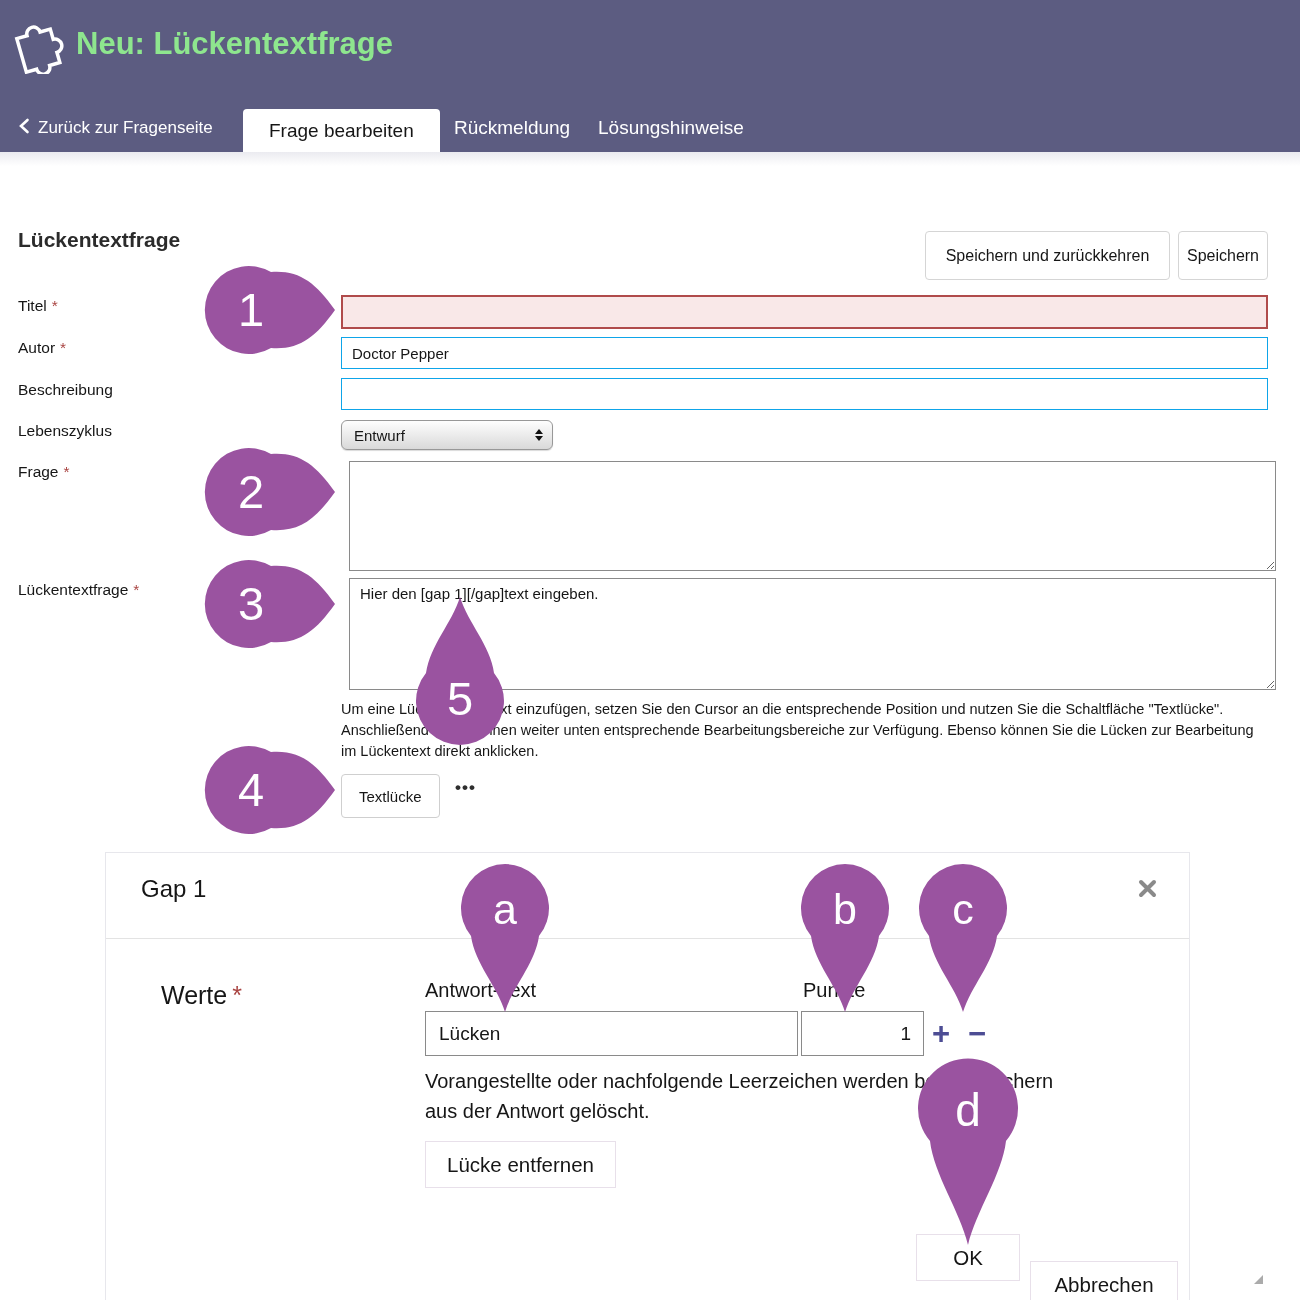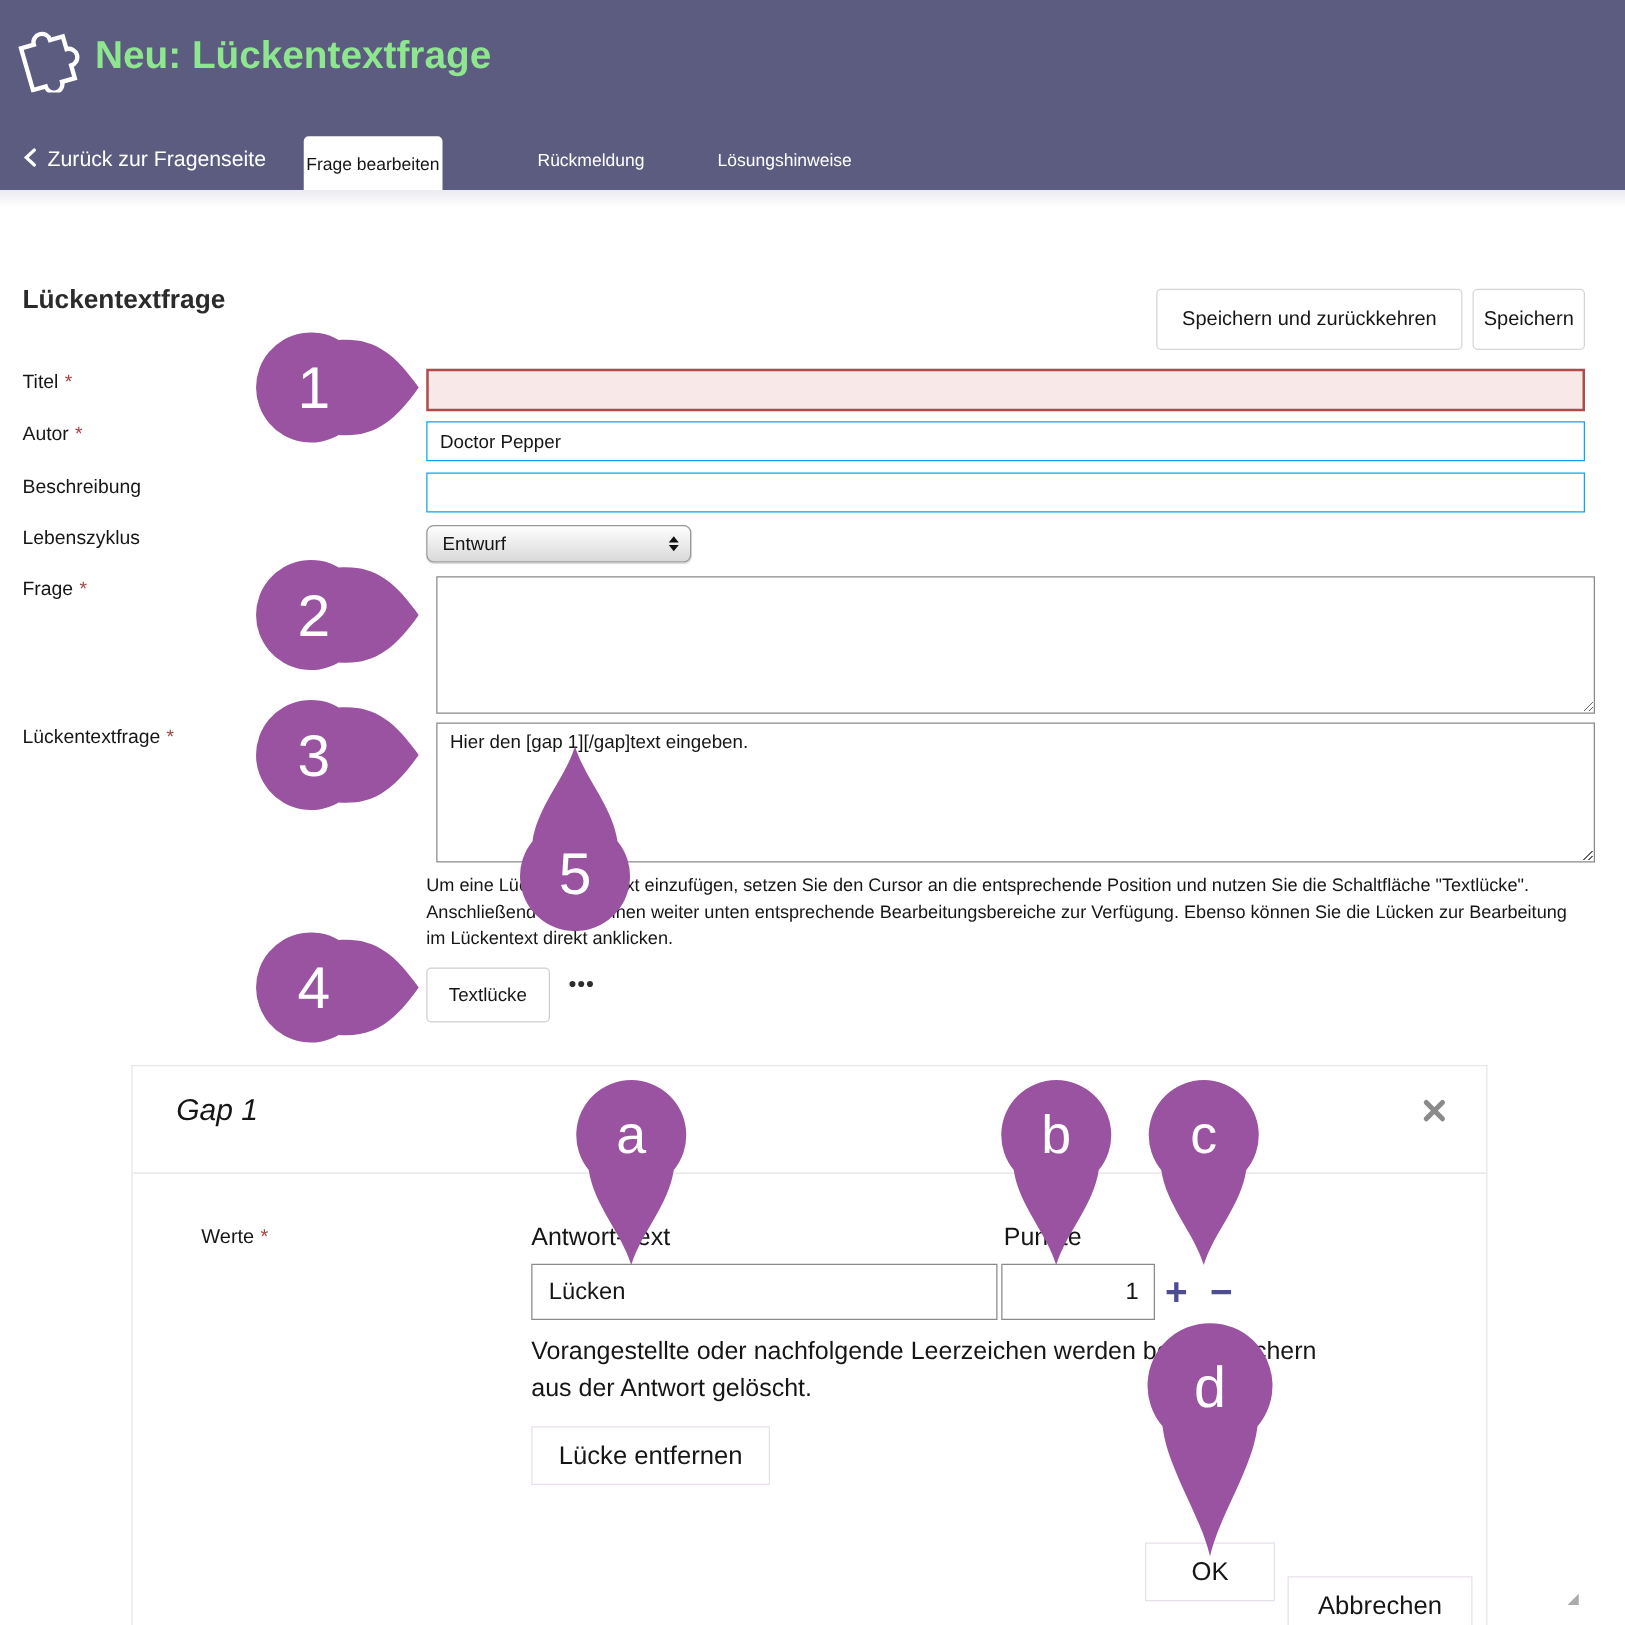--- a/index.html
+++ b/index.html
@@ -10,21 +10,21 @@
   
   .header{position:absolute;left:0;top:0;width:1300px;height:104px;background:#5c5c81;}
   .tabstrip{position:absolute;left:0;top:104px;width:1300px;height:48px;background:#5c5c81;}
   .below-tabs{position:absolute;left:0;top:152px;width:1300px;height:14px;
     background:linear-gradient(#ebebf0,#ffffff);}
   .app-title{position:absolute;left:76px;top:26px;font-size:31px;font-weight:700;color:#8ee68e;}
   .logo{position:absolute;left:8px;top:16px;}
   .back-link{position:absolute;left:18px;top:0;height:48px;display:flex;align-items:center;
     gap:8px;color:#fff;font-size:17px;cursor:pointer;}
   .tab{position:absolute;top:0;height:48px;display:flex;align-items:center;color:#fff;
-    font-size:14px;padding:0 2px;cursor:pointer;}
+    font-size:19px;padding:0 26px;cursor:pointer;}
   .tab.active{background:#ffffff;color:#161616;top:5px;height:43px;border-radius:4px 4px 0 0;}
   
   .page-heading{position:absolute;left:18px;top:228px;font-size:21px;font-weight:700;color:#2b2b2b;}
   .btn{background:#fff;border:1px solid #d5d5d5;border-radius:4px;color:#161616;
     font-family:"Liberation Sans",sans-serif;display:flex;align-items:center;justify-content:center;cursor:pointer;}
   .btn-top{position:absolute;top:231px;height:49px;font-size:16px;}
   
   .flabel{position:absolute;left:18px;font-size:15.5px;color:#161616;}
   .req{color:#a94442;margin-left:5px;}
   .input{position:absolute;left:341px;width:927px;height:32px;box-sizing:border-box;
@@ -41,24 +41,24 @@
   .sel-arrows .dn{border-top:5px solid #111;}
   textarea.ta{position:absolute;left:349px;width:927px;box-sizing:border-box;border:1px solid #8a8a8a;
     background:#fff;font-family:"Liberation Sans",sans-serif;font-size:15px;padding:6px 10px;
     color:#161616;resize:both;}
   .help-text{position:absolute;left:341px;top:699px;width:930px;font-size:14.5px;line-height:1.45;color:#161616;}
   .btn-textluecke{position:absolute;left:341px;top:774px;height:44px;font-size:15px;padding:0 17px;border-color:#cfcfcf;}
   .more-dots{position:absolute;left:455px;top:778px;font-size:17px;font-weight:700;letter-spacing:1px;color:#2e2e2e;}
   
   .dialog{position:absolute;left:105px;top:852px;width:1085px;height:448px;background:#fff;
     border:1px solid #e7e7ec;border-bottom:none;box-sizing:border-box;}
-  .dialog-title{position:absolute;left:35px;top:22px;font-size:24px;color:#161616;font-style:italic;}
+  .dialog-title{position:absolute;left:35px;top:22px;font-size:24px;color:#161616;}
   .dialog-close{position:absolute;right:32px;top:26px;cursor:pointer;}
   .dialog-divider{position:absolute;left:0;top:85px;width:100%;border-top:1px solid #e3e3e3;}
-  .werte-label{position:absolute;left:55px;top:128px;font-size:16px;}
+  .werte-label{position:absolute;left:55px;top:128px;font-size:25px;}
   .col-header{position:absolute;top:126px;font-size:20px;color:#161616;}
   .ginput{position:absolute;box-sizing:border-box;border:1px solid #8a8a8a;background:#fff;
     font-family:"Liberation Sans",sans-serif;font-size:19px;color:#161616;height:45px;}
   .plusminus{position:absolute;top:158px;font-size:31px;font-weight:700;color:#4d4d94;cursor:pointer;line-height:45px;}
   .gap-note{position:absolute;left:319px;top:213px;width:660px;font-size:20px;line-height:1.5;color:#161616;}
   .btn-dialog{border-color:#e8e0ea;border-radius:0;font-size:20.5px;}
   .btn-remove{position:absolute;left:319px;top:288px;height:47px;padding:0 21px;}
   .btn-ok{position:absolute;left:810px;top:381px;width:104px;height:47px;}
   .btn-cancel{position:absolute;left:924px;top:381px;width:148px;height:47px;margin-top:27px;}
   .resize-corner{position:absolute;left:1148px;top:422px;width:0;height:0;

